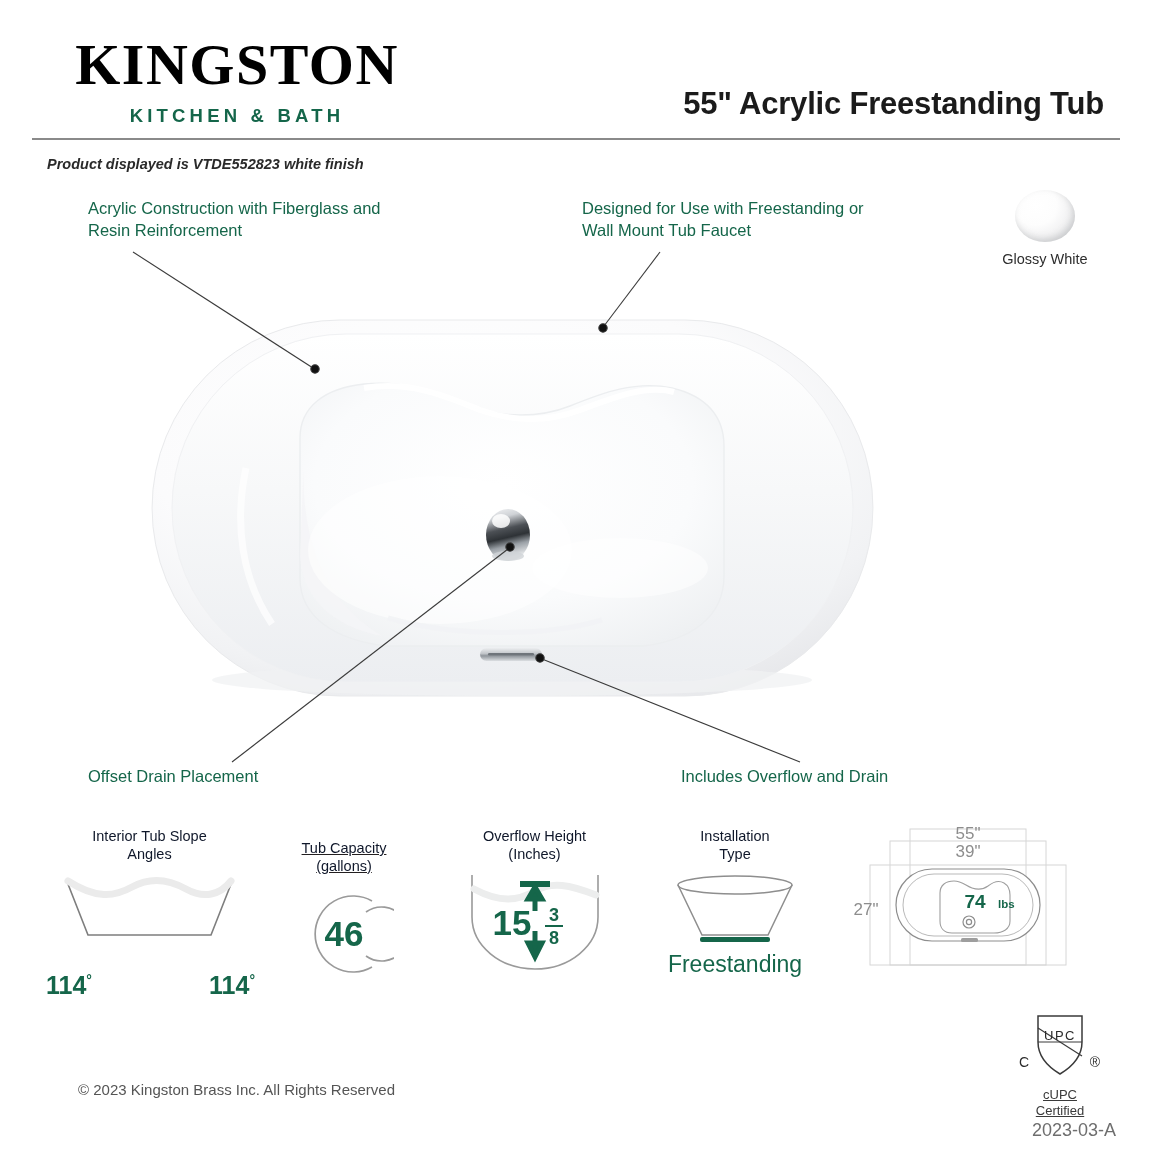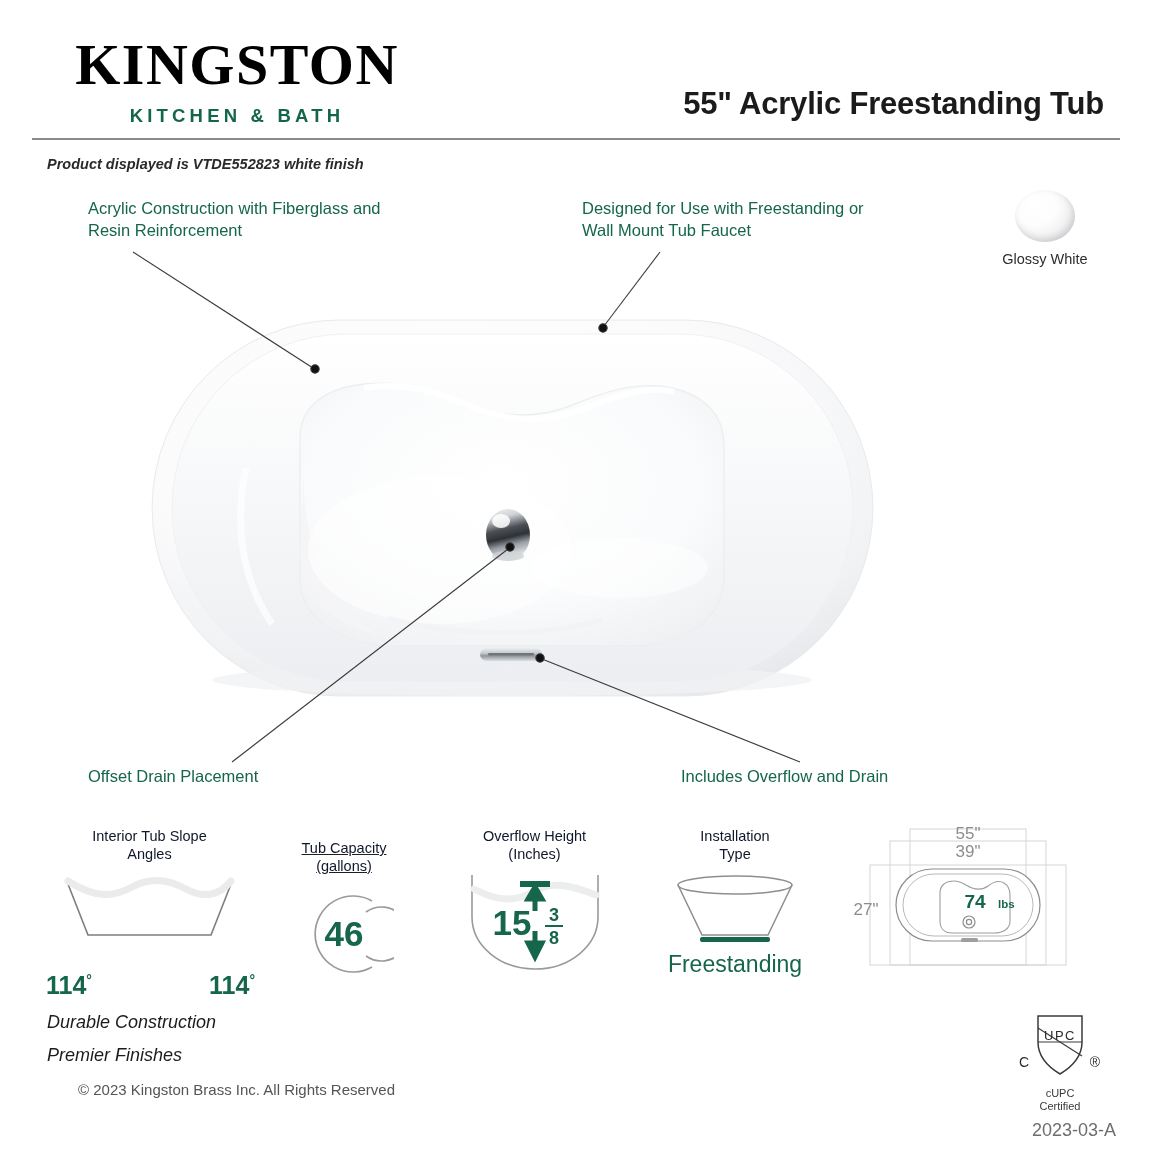--- a/index.html
+++ b/index.html
@@ -209,25 +209,26 @@
     margin-left: 31px;
   }
   .cert-badge {
     position: absolute;
     left: 1014px;
     top: 1012px;
     width: 92px;
     text-align: center;
   }
   .cert-caption {
-    font-size: 11px;
+    font-size: 13px;
     line-height: 1.2;
     color: #3a3a3a;
     margin-top: 1px;
     white-space: pre-line;
+    text-decoration: underline;
   }
   .datecode {
     position: absolute;
     right: 36px;
     top: 1120px;
     font-size: 18px;
     color: #6e6e6e;
     white-space: nowrap;
   }
 </style>
@@ -435,24 +436,20 @@
         <text x="127" y="85" text-anchor="middle" font-family="Liberation Sans, sans-serif" font-size="19" font-weight="700" fill="#15664a">74</text>
         <text x="150" y="85" text-anchor="start" font-family="Liberation Sans, sans-serif" font-size="11.5" font-weight="700" fill="#15664a">lbs</text>
 
         <text x="120" y="16" text-anchor="middle" font-family="Liberation Sans, sans-serif" font-size="17" fill="#8d8d8d">55"</text>
         <text x="120" y="34" text-anchor="middle" font-family="Liberation Sans, sans-serif" font-size="17" fill="#8d8d8d">39"</text>
         <text x="18" y="92" text-anchor="middle" font-family="Liberation Sans, sans-serif" font-size="17" fill="#8d8d8d">27"</text>
       </svg>
     </div>
   </div>
 
-  <div class="footer-taglines">
-    <div>Durable Construction</div>
-    <div>Premier Finishes</div>
-  </div>
   <div class="copyright">© 2023 Kingston Brass Inc. All Rights Reserved</div>
 
   <div class="cert-badge">
     <svg width="92" height="70" viewBox="0 0 92 70">
       <path d="M 24 4 L 68 4 L 68 30 C 68 46, 56 56, 46 62 C 36 56, 24 46, 24 30 Z" fill="#ffffff" stroke="#3a3a3a" stroke-width="1.5"></path>
       <line x1="24" y1="30" x2="68" y2="30" stroke="#3a3a3a" stroke-width="1.2"></line>
       <line x1="24" y1="16" x2="68" y2="44" stroke="#3a3a3a" stroke-width="1.2"></line>
       <text x="46" y="28" text-anchor="middle" font-family="Liberation Sans, sans-serif" font-size="13" letter-spacing="1.5" fill="#2b2b2b">UPC</text>
       <text x="10" y="55" text-anchor="middle" font-family="Liberation Sans, sans-serif" font-size="14" fill="#2b2b2b">C</text>
       <text x="81" y="55" text-anchor="middle" font-family="Liberation Sans, sans-serif" font-size="14" fill="#2b2b2b">®</text>

